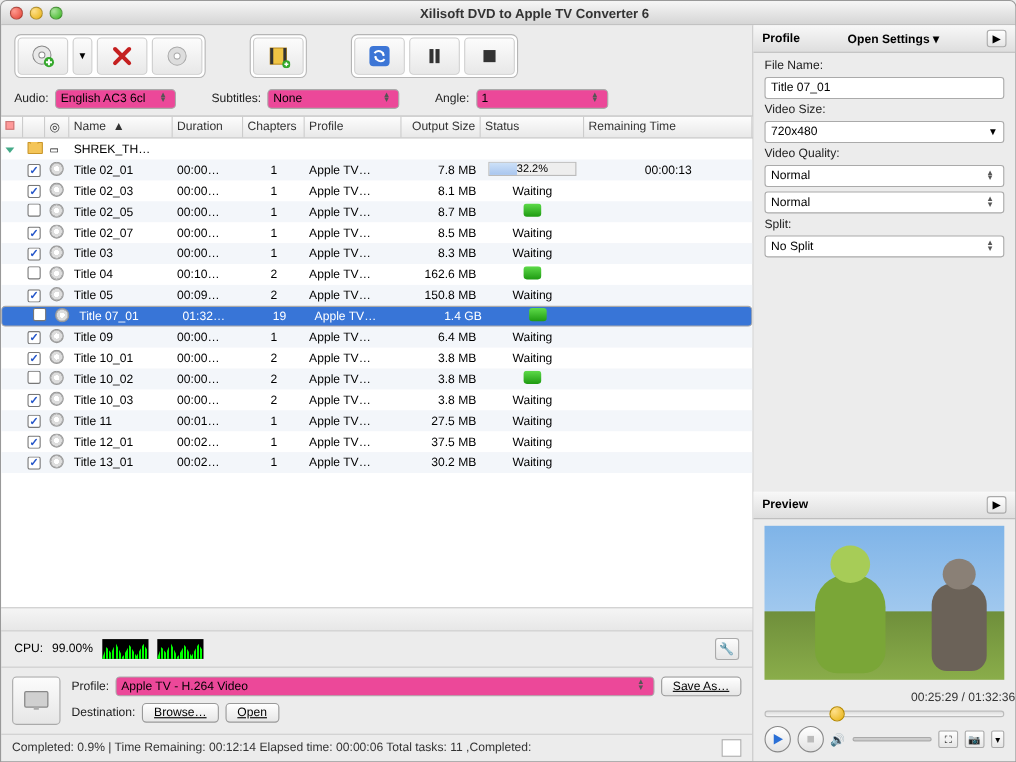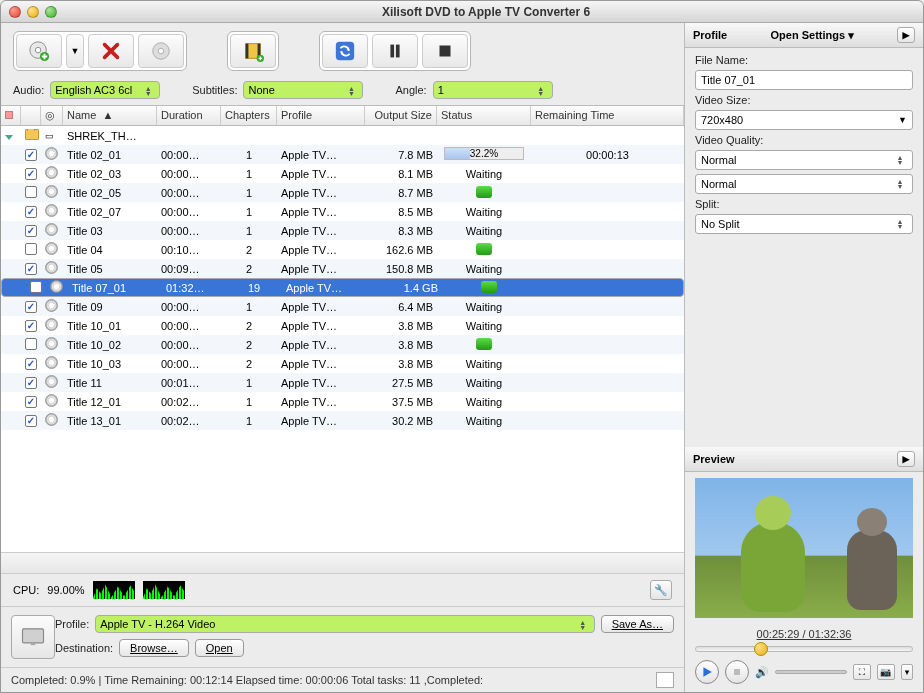--- a/index.html
+++ b/index.html
@@ -13,21 +13,21 @@
 .title { flex: 1; text-align: center; font-weight: bold; color: #333; font-size: 12px; }
 .main { display: flex; height: calc(100% - 22px); }
 .left { flex: 1; display: flex; flex-direction: column; border-right: 1px solid #bbb; }
 .right { width: 238px; display: flex; flex-direction: column; background: #ececec; }
 .toolbar { padding: 8px 12px 6px; display: flex; align-items: center; gap: 40px; }
 .tbgroup { display: flex; gap: 4px; background: #fff; border: 1px solid #b5b5b5; border-radius: 6px; padding: 2px; }
 .tbtn { width: 46px; height: 34px; display: flex; align-items: center; justify-content: center; border-radius: 4px; background: linear-gradient(#fcfcfc,#e8e8e8); border: 1px solid #ccc; cursor: pointer; }
 .tbtn svg { width: 22px; height: 22px; }
 .subbar { padding: 4px 12px 6px; display: flex; align-items: center; gap: 6px; }
 .lbl { color: #222; }
-.sel { background: #bef264; border: 1px solid #aaa; border-radius: 4px; padding: 2px 4px; display: flex; align-items: flex-end; justify-content: space-between; min-width: 110px; }
+.sel { background: #ec4899; border: 1px solid #aaa; border-radius: 4px; padding: 2px 4px; display: flex; align-items: flex-start; justify-content: space-between; min-width: 110px; }
 .updown { width: 14px; display:flex; flex-direction:column; align-items:center; line-height:5px; color:#555;}
 .updown:before{content:"▲"; font-size:7px;}
 .updown:after{content:"▼"; font-size:7px;}
 .table-head { display: flex; background: linear-gradient(#fdfdfd,#e8e8e8); border-top: 1px solid #bbb; border-bottom: 1px solid #bbb; font-size: 10px; color: #333; }
 .th { border-right: 1px solid #ccc; padding: 3px 4px; white-space: nowrap; overflow: hidden; }
 .c0{width:20px;} .c1{width:20px;} .c2{width:22px;} .c3{width:94px;} .c4{width:64px;} .c5{width:56px;} .c6{width:88px;} .c7{width:72px; text-align:right;} .c8{width:94px;} .c9{flex:1;}
 .rows { flex: 1; overflow: auto; background: #fff; }
 .row { display: flex; align-items: center; height: 19px; font-size: 11px; }
 .row:nth-child(even){ background:#f3f6fa; }
 .row.sel { background: #3875d7; color: #fff; }
@@ -40,39 +40,39 @@
 .collapse { width:0;height:0;border-left:4px solid transparent;border-right:4px solid transparent;border-top:5px solid #4a8; display:inline-block; margin-right:2px;}
 .greenbtn{ width:16px; height:12px; background:linear-gradient(#5edb4a,#1f9b12); border-radius:3px; display:inline-block; margin:0 auto;}
 .progress { width: 80px; height: 13px; background:#eee; border:1px solid #bbb; position:relative; display:inline-block;}
 .progress .bar{ position:absolute; left:0; top:0; bottom:0; background:linear-gradient(#cde1f8,#a9c6ef); }
 .progress .txt{ position:absolute; left:0; right:0; text-align:center; font-size:10px; top:0;}
 .scrollgap { height: 22px; background: linear-gradient(#f5f5f5,#e7e7e7); border-top:1px solid #ccc; border-bottom:1px solid #ccc;}
 .cpubar { padding: 6px 12px; display:flex; align-items:center; gap:8px; border-bottom:1px solid #ccc;}
 .cpubar .graph{ width:42px; height:18px; background:#000; display:inline-block; }
 .cpubar .graph span{ display:block; width:100%; height:100%; background: repeating-linear-gradient(90deg,#0f0 0 2px, transparent 2px 3px); clip-path: polygon(0 100%, 10% 40%, 20% 70%, 30% 20%, 45% 90%, 60% 30%, 75% 85%, 90% 25%, 100% 60%, 100% 100%);}
 .wrench{ margin-left:auto; width:22px; height:20px; border:1px solid #aaa; border-radius:3px; background:linear-gradient(#fcfcfc,#e5e5e5); display:flex; align-items:center; justify-content:center; cursor:pointer;}
-.bottom { padding: 8px 10px; display:flex; border-bottom:1px solid #ccc; align-items:flex-start;}
+.bottom { padding: 8px 10px; display:flex; gap:10px; border-bottom:1px solid #ccc; align-items:flex-start;}
 .atv { width:44px; height:44px; border:1px solid #aaa; border-radius:4px; background:linear-gradient(#fcfcfc,#e6e6e6); display:flex; align-items:center; justify-content:center;}
 .botrows{ flex:1; display:flex; flex-direction:column; gap:6px;}
 .botrow{ display:flex; align-items:center; gap:6px;}
 .btn { padding:2px 10px; border:1px solid #999; border-radius:4px; background:linear-gradient(#fff,#e6e6e6); cursor:pointer; white-space:nowrap;text-decoration:underline;}
 .status { padding:4px 10px; color:#333; display:flex; align-items:center;}
 .status .ico{ margin-left:auto; width:18px; height:16px; border:1px solid #aaa; background:#fff; }
 .panelhead { background: linear-gradient(#f8f8f8,#dedede); border-bottom:1px solid #bbb; padding:4px 8px; display:flex; align-items:center; font-weight:bold; gap:6px;}
 .panelhead .expand{ margin-left:auto; width:18px; height:16px; border:1px solid #aaa; border-radius:3px; background:linear-gradient(#fff,#e6e6e6); display:flex; align-items:center; justify-content:center; font-size:9px; cursor:pointer;}
 .settings { padding: 6px 10px; display:flex; flex-direction:column; gap:4px; }
 .settings label{ color:#222; }
 .field { background:#fff; border:1px solid #aaa; border-radius:3px; padding:3px 5px; display:flex; justify-content:space-between; align-items:center;}
 .preview { flex:1; display:flex; flex-direction:column; }
 .previmg { margin:6px 10px 4px; height:140px; background: linear-gradient(to bottom, #7fb4e8 0%, #a0c8ee 55%, #6f8f3b 56%, #8aad4a 100%); position:relative;}
 .ogre { position:absolute; left:46px; bottom:6px; width:64px; height:90px; background:#7aa637; border-radius:30px 30px 20px 20px;}
 .ogre:before{content:""; position:absolute; top:-26px; left:14px; width:36px; height:34px; background:#a7cc57; border-radius:50%;}
 .donkey{ position:absolute; right:16px; bottom:8px; width:50px; height:80px; background:#6b6258; border-radius:20px 20px 14px 14px;}
 .donkey:before{content:""; position:absolute; top:-22px; left:10px; width:30px; height:28px; background:#8a8076; border-radius:50%;}
-.prevtime{ text-align:center; color:#333; margin:6px 0;text-decoration:underline;}
+.prevtime{ text-align:right; color:#333; margin:6px 0;}
 .slider{ margin:0 10px 8px; height:6px; background:linear-gradient(#ddd,#f5f5f5); border:1px solid #bbb; border-radius:3px; position:relative;}
 .slider .knob{ position:absolute; top:-5px; width:14px; height:14px; border-radius:50%; background:radial-gradient(circle at 30% 30%, #ffe08a,#e6b00e); border:1px solid #b78a00;}
 .pcontrols{ display:flex; align-items:center; gap:6px; padding:0 10px 8px;}
 .pbtn{ width:24px; height:24px; border-radius:50%; border:1px solid #888; background:linear-gradient(#fff,#e3e3e3); display:flex; align-items:center; justify-content:center; cursor:pointer;}
 .vol{ height:4px; background:#ccc; border:1px solid #aaa; flex:1; border-radius:2px;}
 .smallico{ width:18px; height:16px; border:1px solid #aaa; border-radius:2px; background:linear-gradient(#fff,#e6e6e6); cursor:pointer; display:flex; align-items:center; justify-content:center; font-size:9px;}
 .dvdbtn{ color:#666;}
 </style>
 </head>
 <body>

